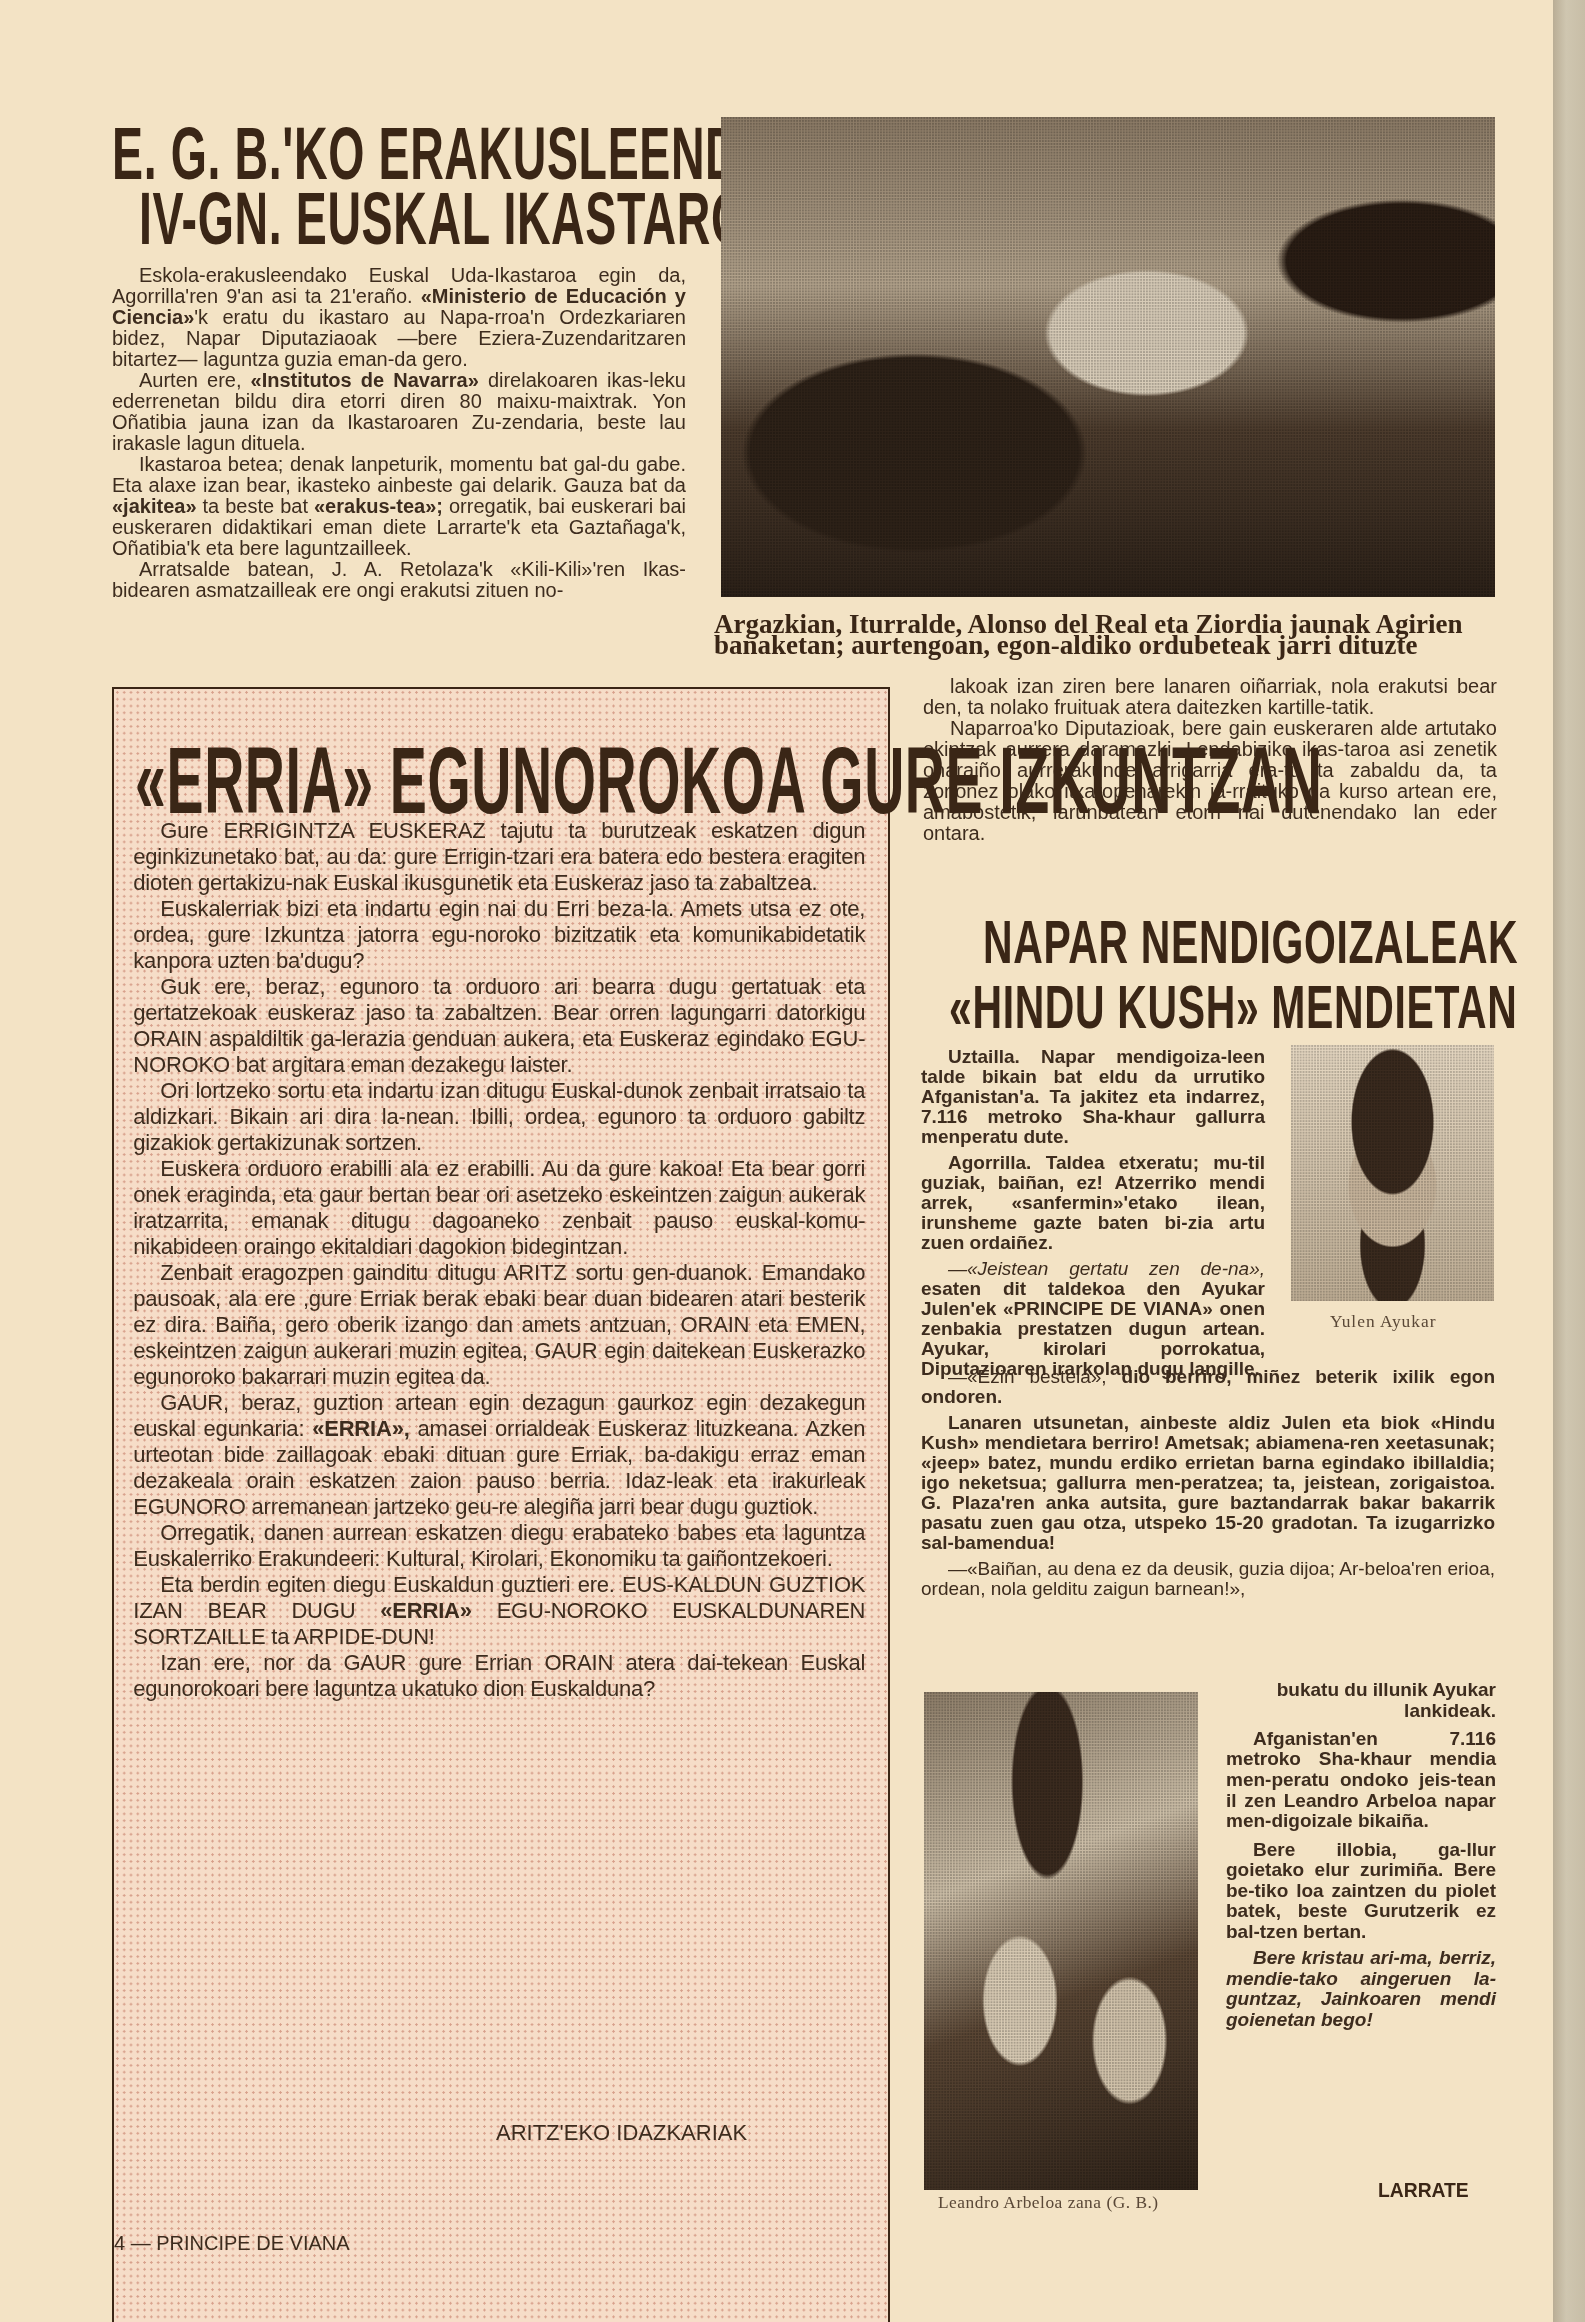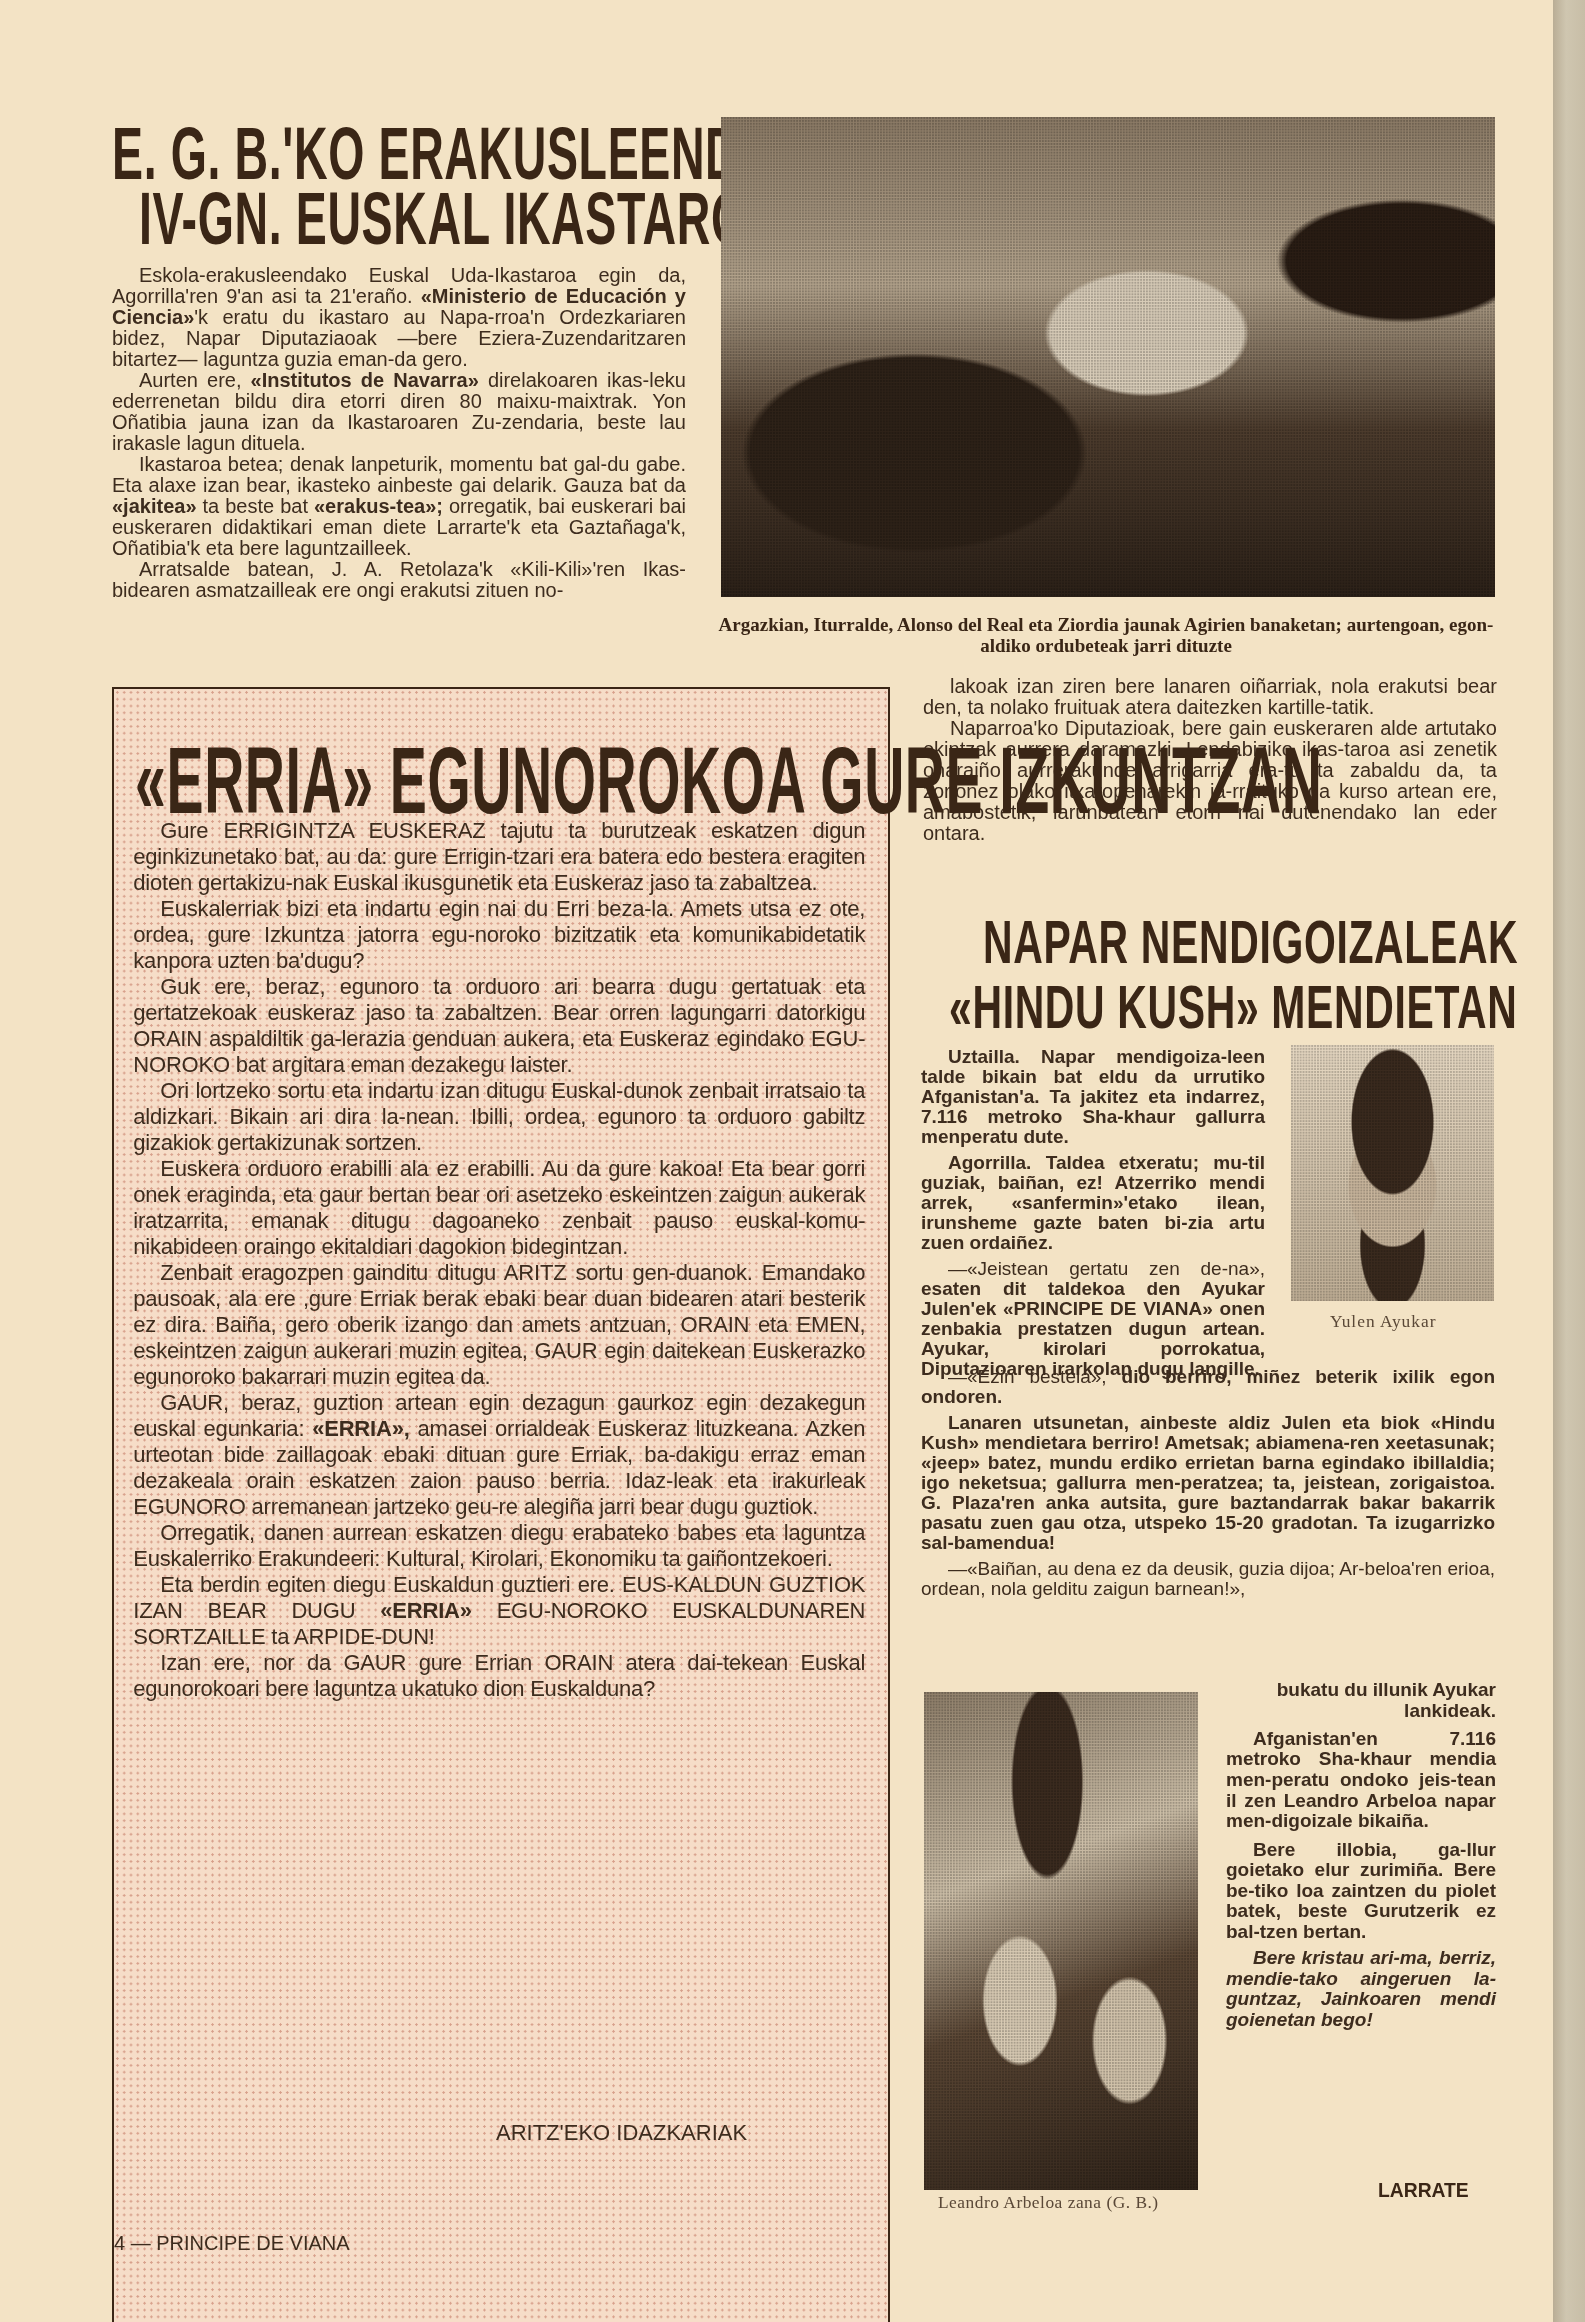--- a/index.html
+++ b/index.html
@@ -56,21 +56,21 @@
   </div>
 
 <div class="photo" style="left:721px; top:117px; width:774px; height:480px;
   background:
    radial-gradient(circle at 1px 1px, rgba(0,0,0,0.22) 0.8px, transparent 1.3px) 0 0/2.9px 2.9px,
    radial-gradient(ellipse at 88% 30%, #2a1d14 0 12%, transparent 13%),
    radial-gradient(ellipse at 55% 45%, #d8ccb8 0 16%, transparent 17%),
    radial-gradient(ellipse at 25% 70%, #2e2218 0 20%, transparent 21%),
    linear-gradient(180deg,#8c7b66 0%,#b3a38c 35%,#4d3c2d 65%,#2c2118 100%);">
 </div>
-<div class="abs caption-serif" style="left:714px; top:614px; width:784px; font-size:19px; line-height:21px; font-weight:bold; text-align:center; color:#3a2616;">Argazkian, Iturralde, Alonso del Real eta Ziordia jaunak Agirien banaketan; aurtengoan, egon-aldiko ordubeteak jarri dituzte</div>
+<div class="abs caption-serif" style="left:714px; top:614px; width:784px; font-size:27px; line-height:21px; font-weight:bold; color:#3a2616;">Argazkian, Iturralde, Alonso del Real eta Ziordia jaunak Agirien banaketan; aurtengoan, egon-aldiko ordubeteak jarri dituzte</div>
 
 <div class="abs col" id="a1cont" style="left:923px; top:676px; width:574px;">
     <p>lakoak izan ziren bere lanaren oiñarriak, nola erakutsi bear den, ta nolako fruituak atera daitezken kartille-tatik.</p>
     <p>Naparroa'ko Diputazioak, bere gain euskeraren alde artutako ekintzak aurrera daramazki. Lendabiziko ikas-taroa asi zenetik onaraiño aurrerakunde arrigarria era-tu ta zabaldu da, ta zorionez olako itxaropenarekin ja-rraituko da kurso artean ere, amabostetik, larunbatean etorri nai dutenendako lan eder ontara.</p>
   </div>
 
 <div class="box">
   <div class="abs headline" style="left:21px; top:44px; font-size:95px; transform:scaleX(0.585); color:#3a2616;">«ERRIA» EGUNOROKOA GURE IZKUNTZAN</div>
   <div class="abs col" id="erriabody" style="left:19.3px; top:129px; width:732px;">
       <p>Gure ERRIGINTZA EUSKERAZ tajutu ta burutzeak eskatzen digun eginkizunetako bat, au da: gure Errigin-tzari era batera edo bestera eragiten dioten gertakizu-nak Euskal ikusgunetik eta Euskeraz jaso ta zabaltzea.</p>
@@ -95,21 +95,21 @@
    radial-gradient(circle at 1px 1px, rgba(0,0,0,0.2) 0.8px, transparent 1.3px) 0 0/2.9px 2.9px,
    radial-gradient(ellipse at 50% 30%, #3a2a1e 0 28%, transparent 29%),
    radial-gradient(ellipse at 50% 55%, #c8b59c 0 30%, transparent 31%),
    radial-gradient(ellipse at 50% 78%, #3a2a1e 0 22%, transparent 23%),
    linear-gradient(180deg,#e6d8c2,#bfae95);"></div>
 <div class="abs caption-serif" style="left:1330px; top:1311px; font-size:17.4px; color:#5a4837; letter-spacing:1px;">Yulen Ayukar</div>
 
 <div class="abs col" style="left:921px; top:1047px; width:344px; font-weight:bold; font-size:19px; line-height:20px;">
   <p>Uztailla. Napar mendigoiza-leen talde bikain bat eldu da urrutiko Afganistan'a. Ta jakitez eta indarrez, 7.116 metroko Sha-khaur gallurra menperatu dute.</p>
   <p style="margin-top:5.8px;">Agorrilla. Taldea etxeratu; mu-til guziak, baiñan, ez! Atzerriko mendi arrek, «sanfermin»'etako ilean, irunsheme gazte baten bi-zia artu zuen ordaiñez.</p>
-  <p style="margin-top:5.8px;"><span style="font-weight:normal;">—«Jeistean gertatu zen de-na»,</span><span> esaten dit taldekoa den Ayukar Julen'ek «PRINCIPE DE VIANA» onen zenbakia prestatzen dugun artean. Ayukar, kirolari porrokatua, Diputazioaren irarkolan dugu langille.</span></p>
+  <p style="margin-top:5.8px;"><span style="font-weight:normal;font-style:italic;">—«Jeistean gertatu zen de-na»,</span><span> esaten dit taldekoa den Ayukar Julen'ek «PRINCIPE DE VIANA» onen zenbakia prestatzen dugun artean. Ayukar, kirolari porrokatua, Diputazioaren irarkolan dugu langille.</span></p>
 </div>
 
 <div class="abs col" style="left:921px; top:1367px; width:574px; font-weight:bold; font-size:19px; line-height:20px;">
   <p><span style="font-weight:normal;">—«Ezin bestela»,</span><span> dio berriro, miñez beterik ixilik egon ondoren.</span></p>
   <p style="margin-top:5.8px;">Lanaren utsunetan, ainbeste aldiz Julen eta biok «Hindu Kush» mendietara berriro! Ametsak; abiamena-ren xeetasunak; «jeep» batez, mundu erdiko errietan barna egindako ibillaldia; igo neketsua; gallurra men-peratzea; ta, jeistean, zorigaistoa. G. Plaza'ren anka autsita, gure baztandarrak bakar bakarrik pasatu zuen gau otza, utspeko 15-20 gradotan. Ta izugarrizko sal-bamendua!</p>
   <p style="font-weight:normal; margin-top:5.8px;">—«Baiñan, au dena ez da deusik, guzia dijoa; Ar-beloa'ren erioa, ordean, nola gelditu zaigun barnean!»,</p>
 </div>
 
 <div class="photo" style="left:924px; top:1692px; width:274px; height:498px;
   background:

